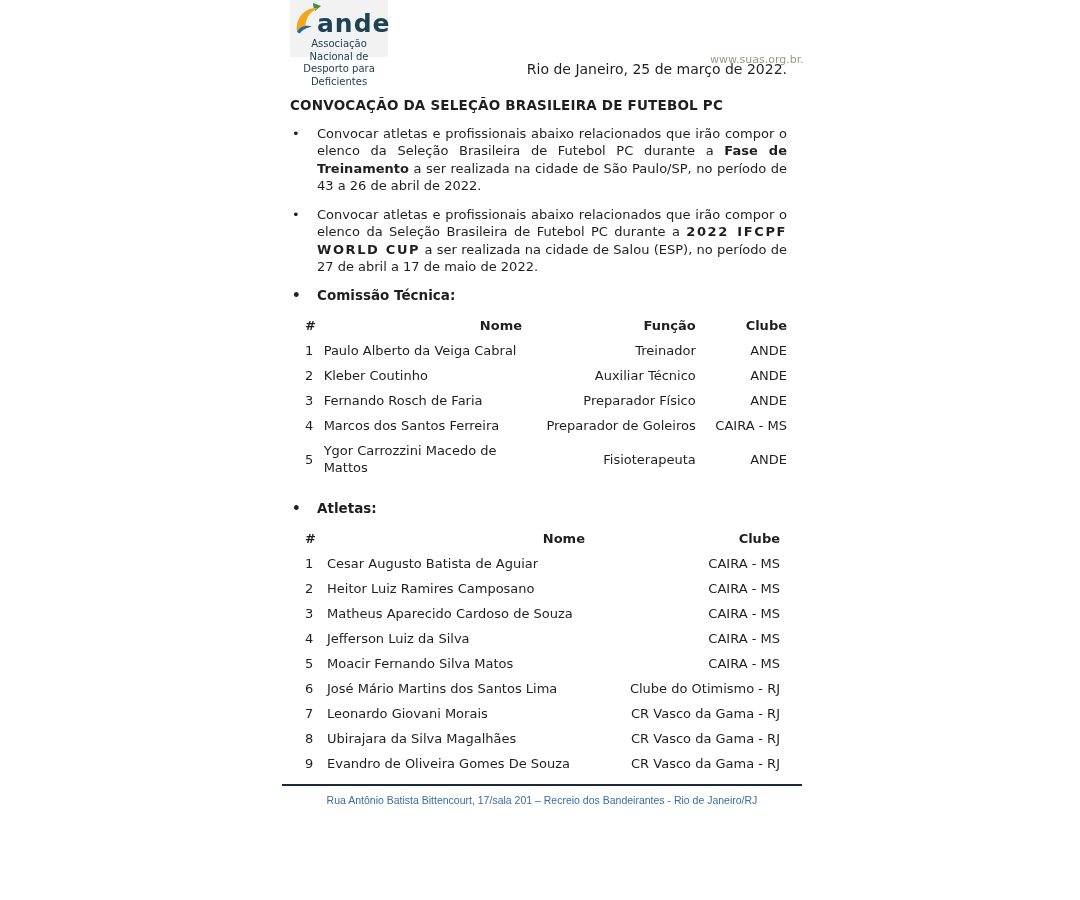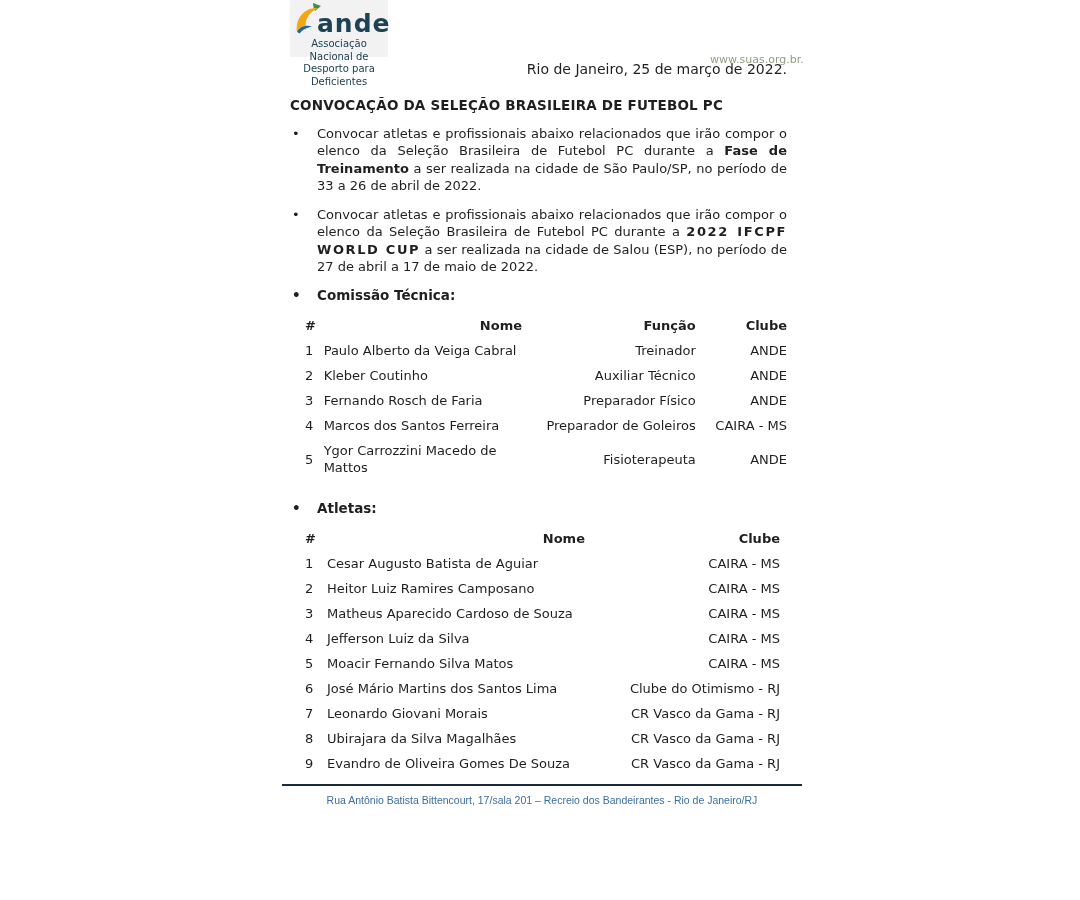--- a/index.html
+++ b/index.html
@@ -97,21 +97,21 @@
   <div class="site-url">www.suas.org.br.</div>
   <div class="clear"></div>
 
   <div class="date-line">Rio de Janeiro, 25 de março de 2022.</div>
 
   <div class="doc-title">CONVOCAÇÃO DA SELEÇÃO BRASILEIRA DE FUTEBOL PC</div>
 
 
   <ul class="bullets">
     <li>
-      <span class="dot">•</span><span>Convocar atletas e profissionais abaixo relacionados que irão compor  o elenco da Seleção Brasileira de Futebol PC durante a </span><span class="bold-inline">Fase de Treinamento</span><span> a ser realizada na cidade de São Paulo/SP, no período de 33 a 26 de abril de 2022.</span>
+      <span class="dot">•</span><span>Convocar atletas e profissionais abaixo relacionados que irão compor  o elenco da Seleção Brasileira de Futebol PC durante a </span><span class="bold-inline">Fase de Treinamento</span><span> a ser realizada na cidade de São Paulo/SP, no período de 43 a 26 de abril de 2022.</span>
     </li>
     <li>
       <span class="dot">•</span><span>Convocar atletas e profissionais abaixo relacionados que irão compor  o elenco da Seleção Brasileira de Futebol PC durante a </span><span class="bold-spaced">2022 IFCPF WORLD CUP</span><span> a ser realizada na cidade de Salou (ESP), no período de 27 de abril a 17 de maio de 2022.</span>
     </li>
     <li class="section-li mt-sec">
       <span class="dot">•</span><span>Comissão Técnica:</span>
     </li>
   </ul>
 
   <table class="t-commission">

